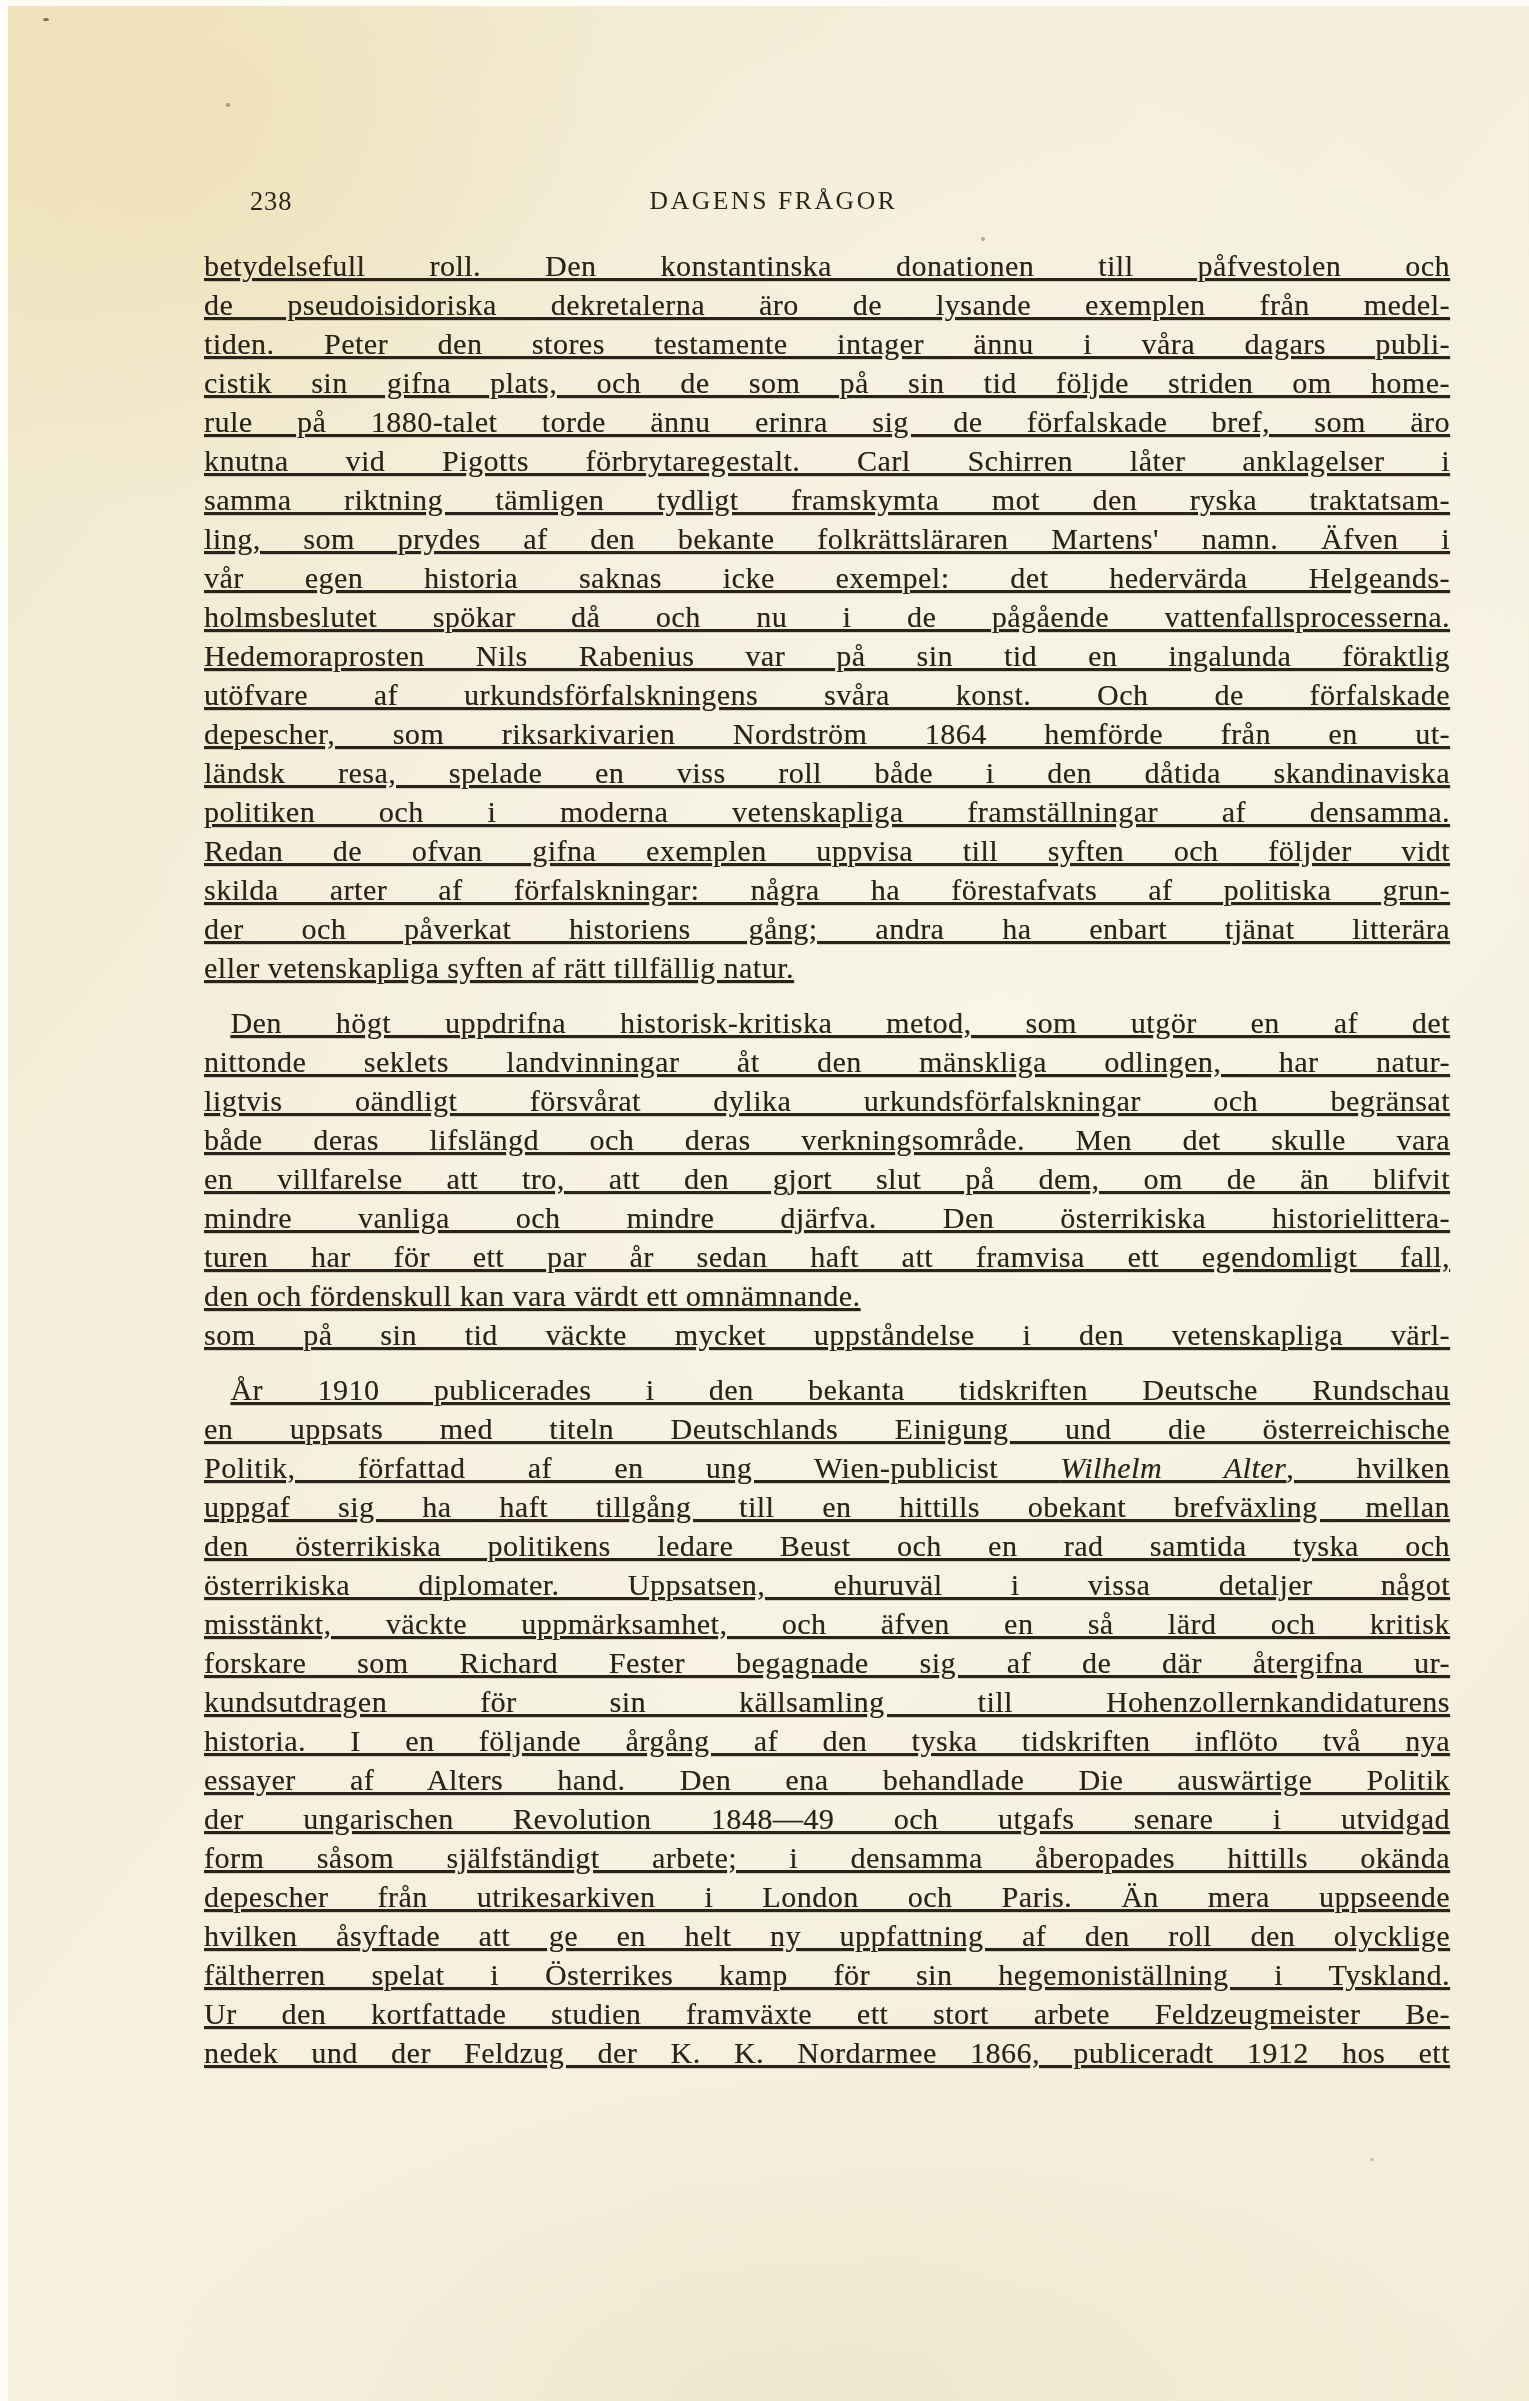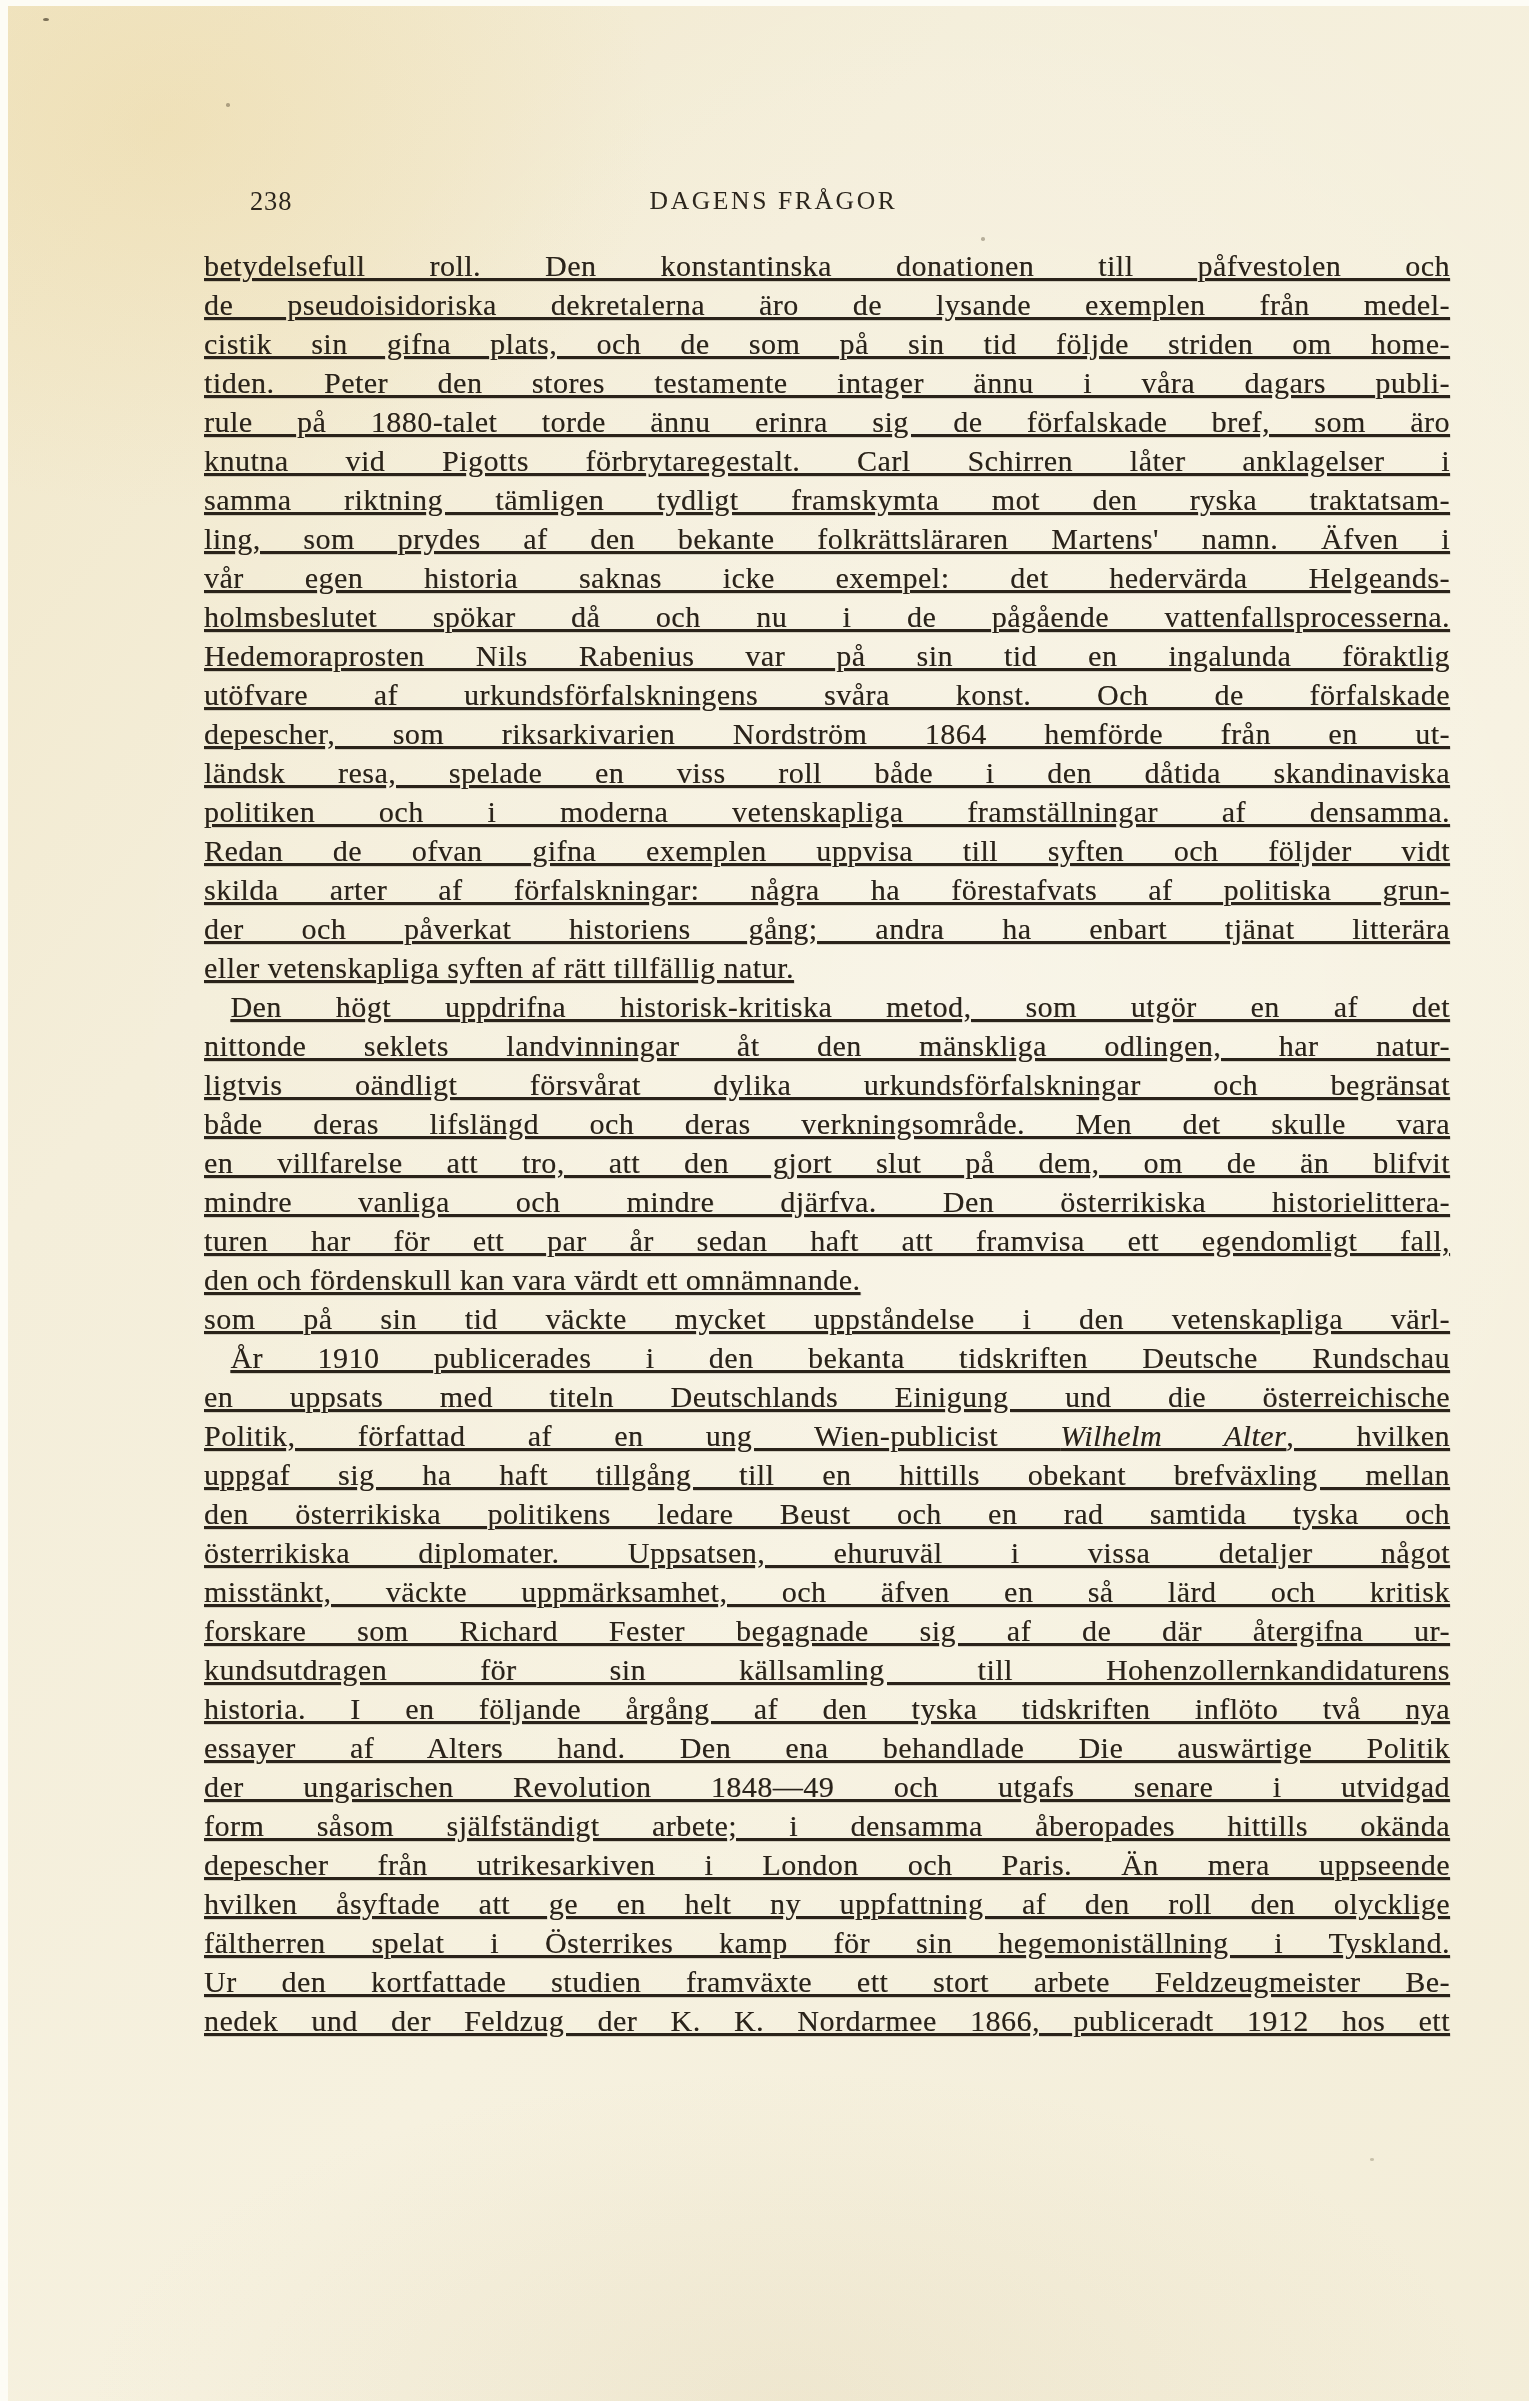--- a/index.html
+++ b/index.html
@@ -48,21 +48,21 @@
     text-shadow: 0.3px 0.4px 0.6px rgba(47,38,26,0.45);
     text-decoration: underline;
   }
   .ln {
     height: 39px;
     text-align: justify;
     text-align-last: justify;
     white-space: normal;
   }
   .ln.end { text-align-last: left; }
-  .ln.ind { text-indent: 26.4px; }
+  .ln.ind { text-indent: 26.4px; margin-top: 16px; }
   .em { font-style: italic; }
   .speck { position: absolute; border-radius: 50%; }
   .speck.s1 { left: 35px;   top: 11.5px;   width: 6.2px; height: 3.5px; background: rgba(62,52,34,0.65); }
   .speck.s2 { left: 218px;  top: 97px;  width: 3.5px; height: 3.5px; background: rgba(90,78,55,0.45); }
   .speck.s3 { left: 973px; top: 231px;  width: 3.5px; height: 3.5px; background: rgba(90,78,55,0.40); }
   .speck.s4 { left: 1362px; top: 2152px; width: 4.4px; height: 2.6px; background: rgba(120,108,82,0.35); }
 </style>
 </head>
 <body>
 
@@ -71,22 +71,22 @@
   <div class="header-row">
     <div class="pageno">238</div>
     <div class="runhead">DAGENS FRÅGOR</div>
   </div>
 
   <div class="textblock">
 
     <div>
       <div class="ln">betydelsefull roll. Den konstantinska donationen till påfvestolen och</div>
       <div class="ln">de pseudoisidoriska dekretalerna äro de lysande exemplen från medel-</div>
+      <div class="ln">tiden. Peter den stores testamente intager ännu i våra dagars publi-</div>
       <div class="ln">cistik sin gifna plats, och de som på sin tid följde striden om home-</div>
-      <div class="ln">tiden. Peter den stores testamente intager ännu i våra dagars publi-</div>
       <div class="ln">rule på 1880-talet torde ännu erinra sig de förfalskade bref, som äro</div>
       <div class="ln">knutna vid Pigotts förbrytaregestalt. Carl Schirren låter anklagelser i</div>
       <div class="ln">samma riktning tämligen tydligt framskymta mot den ryska traktatsam-</div>
       <div class="ln">ling, som prydes af den bekante folkrättsläraren Martens' namn. Äfven i</div>
       <div class="ln">vår egen historia saknas icke exempel: det hedervärda Helgeands-</div>
       <div class="ln">holmsbeslutet spökar då och nu i de pågående vattenfallsprocesserna.</div>
       <div class="ln">Hedemoraprosten Nils Rabenius var på sin tid en ingalunda föraktlig</div>
       <div class="ln">utöfvare af urkundsförfalskningens svåra konst. Och de förfalskade</div>
       <div class="ln">depescher, som riksarkivarien Nordström 1864 hemförde från en ut-</div>
       <div class="ln">ländsk resa, spelade en viss roll både i den dåtida skandinaviska</div>

